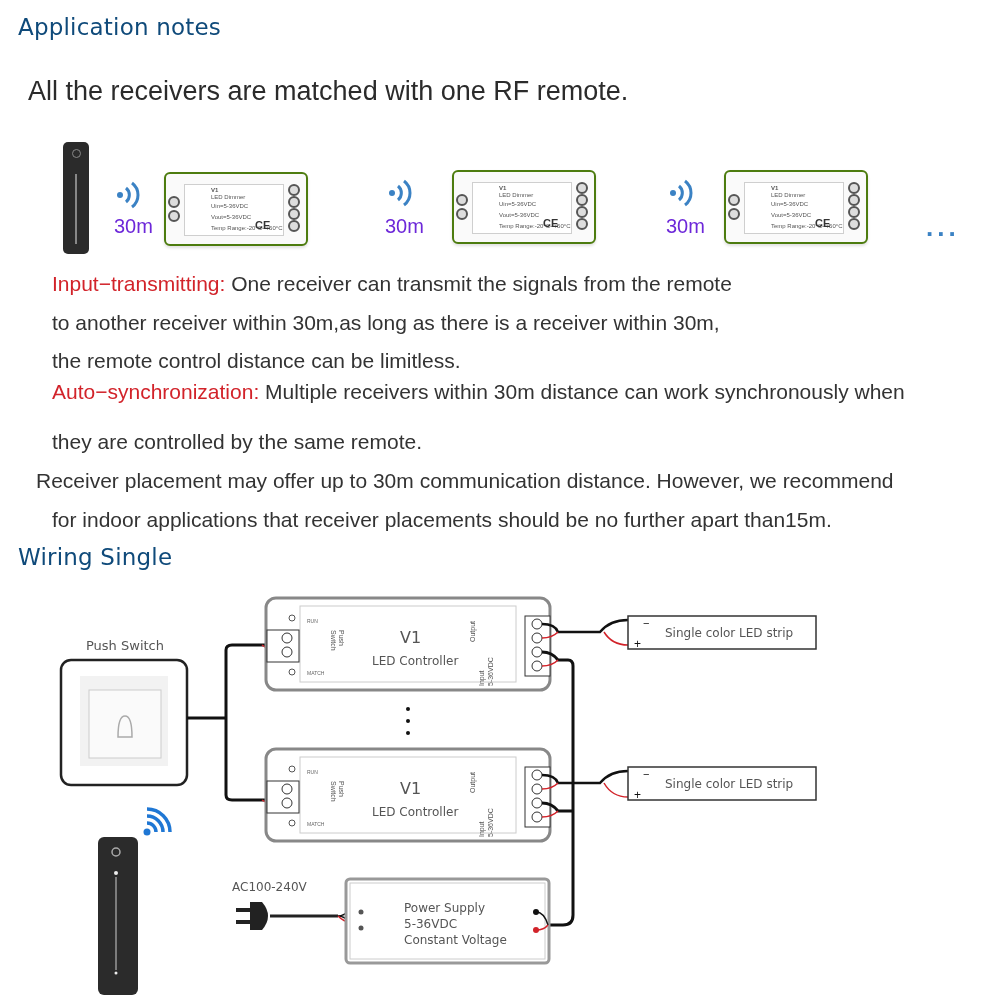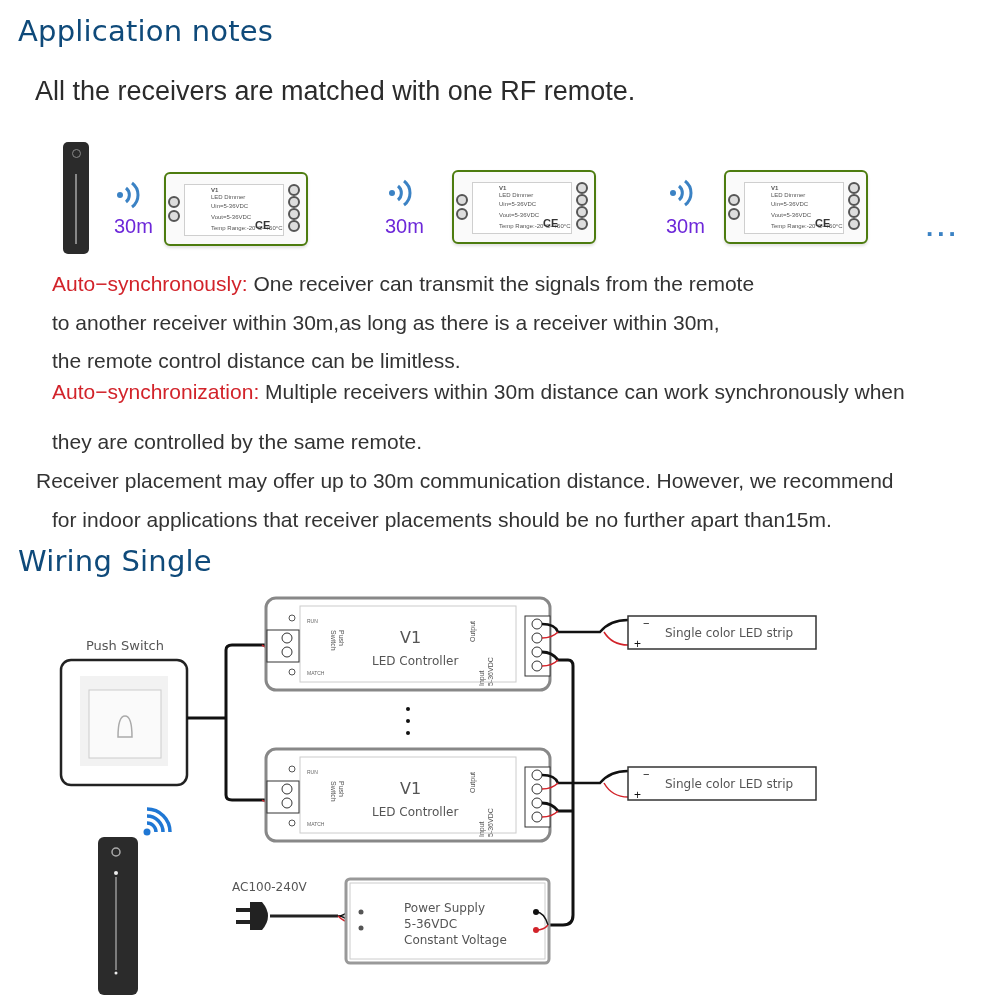--- a/index.html
+++ b/index.html
@@ -1,36 +1,36 @@
 <!DOCTYPE html>
 <html><head>
 <meta charset="utf-8">
 <style>
   html,body{margin:0;padding:0;background:#fff;}
   body{width:1000px;height:1000px;position:relative;overflow:hidden;font-family:"Liberation Sans",sans-serif;color:#333;}
   .abs{position:absolute;}
-  .h1{font-family:"DejaVu Sans",sans-serif;font-size:29px;color:#0f4a7a;font-weight:500;letter-spacing:0.2px;}
+  .h1{font-family:"DejaVu Sans",sans-serif;font-size:23px;color:#0f4a7a;font-weight:500;letter-spacing:0.2px;}
   .sub{font-size:27px;color:#2b2b2b;}
   .para{font-size:21px;color:#333;white-space:nowrap;}
   .red{color:#d2232a;}
   .dist{font-size:20px;color:#6d28d9;}
   .dots{color:#3b82c4;font-size:26px;font-weight:bold;letter-spacing:4px;}
   .recv{position:absolute;width:140px;height:70px;background:#fafafa;border:2px solid #4d7c0f;border-radius:6px;box-shadow:0 2px 3px rgba(0,0,0,0.12);}
   .recv .inner{position:absolute;left:18px;top:10px;width:98px;height:50px;border:1px solid #cfcfcf;background:#fff;}
   .recv .t{position:absolute;font-size:6px;color:#555;line-height:7px;}
   .recv .ce{position:absolute;font-size:11px;font-weight:bold;color:#333;}
   .recv .term{position:absolute;width:12px;height:12px;border-radius:50%;border:2px solid #555;background:#ddd;box-sizing:border-box;}
   .remote-sm{position:absolute;background:#2b2b2b;border-radius:5px;}
   .diag-text{font-family:"DejaVu Sans",sans-serif;fill:#555;}
 </style>
 </head>
 <body>
 
 <div class="abs h1" style="left:18px;top:14px;">Application notes</div>
-<div class="abs sub" style="left:35px;top:76px;text-align:center;">All the receivers are matched with one RF remote.</div>
+<div class="abs sub" style="left:28px;top:76px;text-align:center;">All the receivers are matched with one RF remote.</div>
 
 <div class="abs" style="left:0;top:130px;width:1000px;height:130px;">
 
   <div class="remote-sm" style="left:63px;top:12px;width:26px;height:112px;">
     <div style="position:absolute;left:9px;top:7px;width:7px;height:7px;border-radius:50%;border:1px solid #888;"></div>
     <div style="position:absolute;left:12px;top:32px;width:2px;height:70px;background:#888;"></div>
   </div>
 
   <svg class="abs" style="left:115px;top:50px;" width="32" height="30" viewBox="0 0 32 30">
     <circle cx="5" cy="15" r="3" fill="#3b82c4"></circle>
@@ -100,21 +100,21 @@
     </div>
     <div class="term" style="left:122px;top:10px;"></div>
     <div class="term" style="left:122px;top:22px;"></div>
     <div class="term" style="left:122px;top:34px;"></div>
     <div class="term" style="left:122px;top:46px;"></div>
   </div>
 
   <div class="abs dots" style="left:926px;top:82px;">...</div>
 </div>
 
-<div class="abs para" style="left:52px;top:272px;"><span class="red">Auto−synchronously:</span><span> One receiver can transmit the signals from the remote</span></div>
+<div class="abs para" style="left:52px;top:272px;"><span class="red">Input−transmitting:</span><span> One receiver can transmit the signals from the remote</span></div>
 <div class="abs para" style="left:52px;top:311px;">to another receiver within 30m,as long as there is a receiver within 30m,</div>
 <div class="abs para" style="left:52px;top:349px;">the remote control distance can be limitless.</div>
 <div class="abs para" style="left:52px;top:380px;"><span class="red">Auto−synchronization:</span><span> Multiple receivers within 30m distance can work synchronously when</span></div>
 <div class="abs para" style="left:52px;top:430px;">they are controlled by the same remote.</div>
 <div class="abs para" style="left:36px;top:469px;text-align:center;">Receiver placement may offer up to 30m communication distance. However, we recommend</div>
 <div class="abs para" style="left:52px;top:508px;">for indoor applications that receiver placements should be no further apart than15m.</div>
 
 <div class="abs h1" style="left:18px;top:544px;">Wiring Single</div>
 
 <svg class="abs" style="left:0;top:590px;" width="1000" height="410" viewBox="0 590 1000 410">

